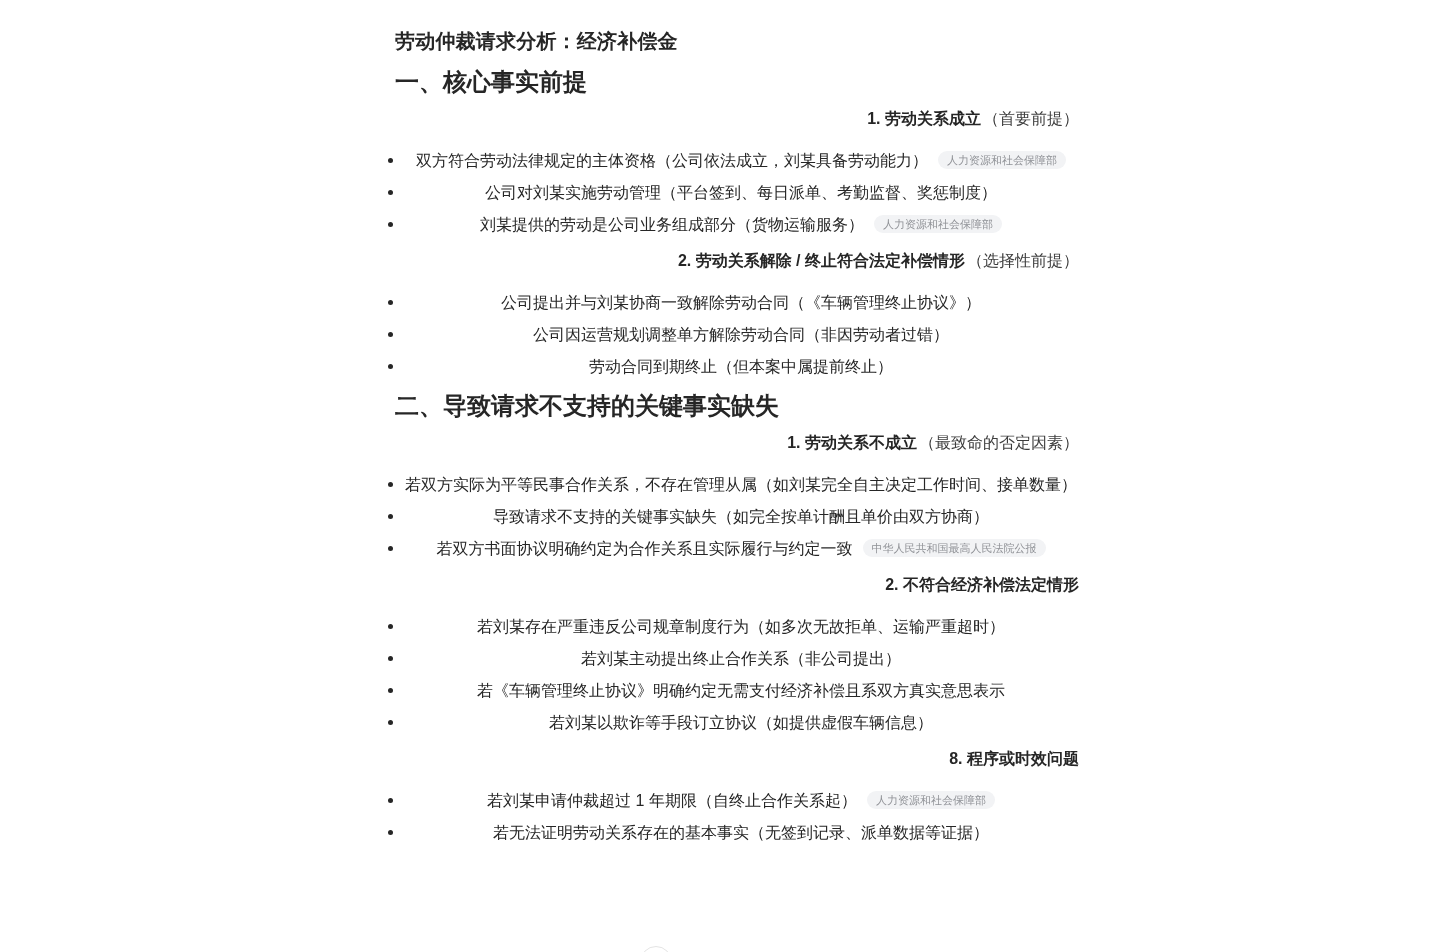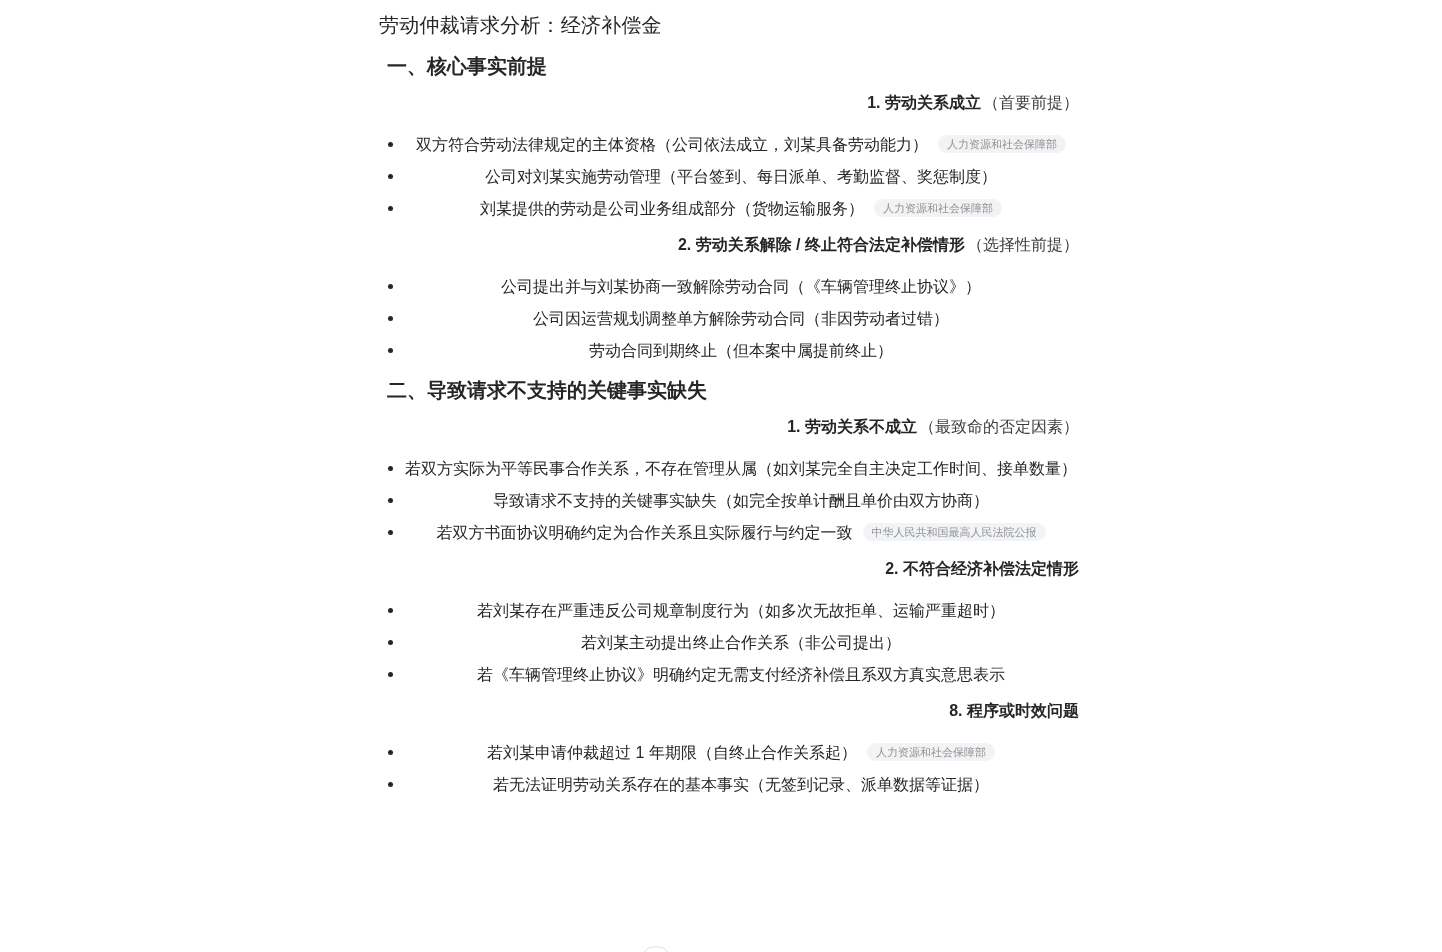--- a/index.html
+++ b/index.html
@@ -10,27 +10,27 @@
     font-family: "Liberation Sans", sans-serif;
     color: #262626;
     position: relative;
   }
   main.doc {
     position: absolute;
     left: 379px; top: 12px;
     width: 700px;
   }
   h1.title {
-    font-size: 20px; font-weight: 400;
-    line-height: 26px; margin: 0;
+    font-size: 20px; font-weight: 700;
+    line-height: 26px; margin: 16px;
     letter-spacing: 0.2px;
   }
   h2.section {
-    font-size: 20px; font-weight: 700;
-    line-height: 24px; margin: 16px 8px 0;
+    font-size: 24px; font-weight: 700;
+    line-height: 24px; margin: 16px 16px 0;
   }
   h3.subsection {
     font-size: 16px; font-weight: 700;
     line-height: 22px; margin: 14px 0 0; text-align: right;
   }
   h3.subsection .note {
     font-weight: 400;
     color: #3d3d3d;
     margin-left: 2px;
   }
@@ -101,20 +101,21 @@
       <ul class="bullets">
         <li><span>若双方实际为平等民事合作关系，不存在管理从属（如刘某完全自主决定工作时间、接单数量）</span></li>
         <li><span>导致请求不支持的关键事实缺失（如完全按单计酬且单价由双方协商）</span></li>
         <li><span>若双方书面协议明确约定为合作关系且实际履行与约定一致</span><span class="badge">中华人民共和国最高人民法院公报</span></li>
       </ul>
       <h3 class="subsection"><span>2. 不符合经济补偿法定情形</span></h3>
       <ul class="bullets">
         <li><span>若刘某存在严重违反公司规章制度行为（如多次无故拒单、运输严重超时）</span></li>
         <li><span>若刘某主动提出终止合作关系（非公司提出）</span></li>
         <li><span>若《车辆管理终止协议》明确约定无需支付经济补偿且系双方真实意思表示</span></li>
+        <li><span>若刘某以欺诈等手段订立协议（如提供虚假车辆信息）</span></li>
       </ul>
       <h3 class="subsection"><span>8. 程序或时效问题</span></h3>
       <ul class="bullets">
         <li><span>若刘某申请仲裁超过 1 年期限（自终止合作关系起）</span><span class="badge">人力资源和社会保障部</span></li>
         <li><span>若无法证明劳动关系存在的基本事实（无签到记录、派单数据等证据）</span></li>
       </ul>
     </div>
 </main>
 
 <div class="cutoff-circle"></div>

